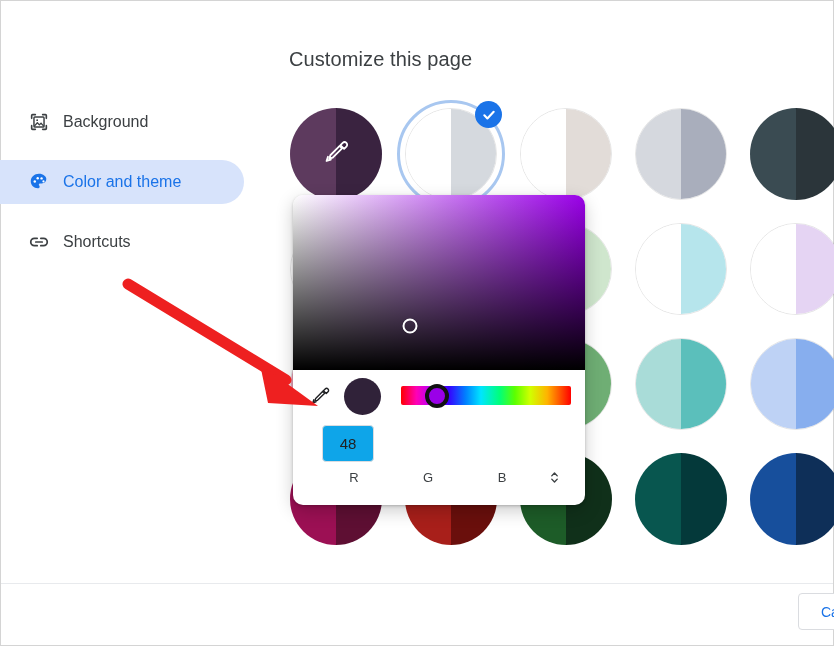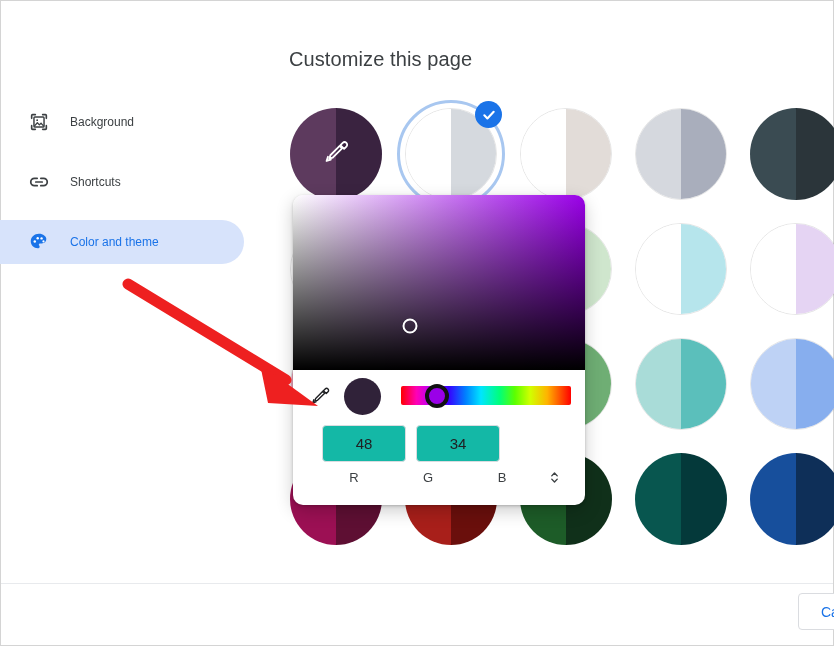--- a/index.html
+++ b/index.html
@@ -60,22 +60,22 @@
     margin-bottom: 16px;
     cursor: pointer;
   }
   .side-item .ico {
     width: 22px; height: 22px;
     display: flex; align-items: center; justify-content: center;
     flex: 0 0 22px;
     color: #3c4043;
   }
   .side-item .lbl {
-    margin-left: 20px;
-    font-size: 12px;
+    margin-left: 13px;
+    font-size: 16px;
     color: #3c4043;
     white-space: nowrap;
     text-align: right;
   }
   .side-item.active {
     background: #d7e3fb;
   }
   .side-item.active .lbl { color: #1a73e8; }
   .side-item.active .ico { color: #1a73e8; }
 
@@ -194,27 +194,27 @@
   .rgb-inputs {
     position: absolute;
     left: 0; top: 55px;
     width: 292px;
     display: flex;
     justify-content: flex-start;
     padding-left: 29px;
     gap: 10px;
   }
   .rgb-box {
-    width: 84px; height: 37px;
+    width: 52px; height: 37px;
     border: 1px solid #dadce0;
     border-radius: 4px;
     display: flex; align-items: center; justify-content: center;
     font-size: 15px;
     color: #202124;
-    background: #14b8a6;
+    background: #0ea5e9;
     cursor: text;
   }
   .rgb-labels {
     position: absolute;
     left: 0; top: 100px;
     width: 292px;
     padding-left: 29px;
     display: flex;
     gap: 10px;
     align-items: center;
@@ -286,44 +286,44 @@
           <path d="M20 16v3a1 1 0 0 1-1 1h-3"></path>
           <path d="M8 20H5a1 1 0 0 1-1-1v-3"></path>
           <rect x="6.5" y="6.5" width="11" height="11" rx="1" stroke-width="1.6"></rect>
           <circle cx="10" cy="10" r="1" fill="currentColor" stroke="none"></circle>
           <path d="M7.2 16.2l3-3.4 2.2 2.4 1.8-2 2.6 3" stroke-width="1.4"></path>
         </svg>
       </span>
       <span class="lbl">Background</span>
     </div>
 
-    <div class="side-item">
-      <span class="ico">
-        <svg width="22" height="22" viewBox="0 0 24 24" fill="none" stroke="currentColor" stroke-width="1.9" stroke-linecap="round">
-          <path d="M10 8H7a4 4 0 0 0 0 8h3"></path>
-          <path d="M14 8h3a4 4 0 0 1 0 8h-3"></path>
-          <path d="M8.5 12h7"></path>
-        </svg>
-      </span>
-      <span class="lbl">Shortcuts</span>
-    </div>
-
     <div class="side-item active">
       <span class="ico">
         <svg width="22" height="22" viewBox="0 0 24 24" fill="currentColor">
           <path d="M12 3c-5 0-9 3.6-9 8.2 0 4.3 3.4 7.6 7.7 7.6 1.3 0 2-.7 2-1.7 0-.5-.2-.9-.5-1.2-.3-.3-.4-.6-.4-1 0-.8.7-1.4 1.6-1.4h1.5c3 0 5.1-2 5.1-4.8C20 5.9 16.5 3 12 3z"></path>
           <circle cx="7.4" cy="11.4" r="1.35" fill="#ffffff"></circle>
           <circle cx="10.6" cy="7.9" r="1.35" fill="#ffffff"></circle>
           <circle cx="14.8" cy="8.1" r="1.3" fill="#ffffff"></circle>
           <circle cx="16.9" cy="11.4" r="1.2" fill="#ffffff"></circle>
         </svg>
       </span>
       <span class="lbl">Color and theme</span>
     </div>
 
+    <div class="side-item">
+      <span class="ico">
+        <svg width="22" height="22" viewBox="0 0 24 24" fill="none" stroke="currentColor" stroke-width="1.9" stroke-linecap="round">
+          <path d="M10 8H7a4 4 0 0 0 0 8h3"></path>
+          <path d="M14 8h3a4 4 0 0 1 0 8h-3"></path>
+          <path d="M8.5 12h7"></path>
+        </svg>
+      </span>
+      <span class="lbl">Shortcuts</span>
+    </div>
+
   </div>
 
   <div class="theme-grid" id="grid">
       <div class="theme-row">
         <div class="swatch" style="left: 0px; top: 10px;">
           <div class="half-l" style="background: rgb(93, 58, 94);"></div>
           <div class="half-r" style="background: rgb(58, 35, 64);"></div>
           <div class="eyedrop-on-swatch"><svg width="26" height="26" viewBox="0 0 24 24" fill="none" stroke="currentColor" stroke-width="1.7" stroke-linecap="round" stroke-linejoin="round">
               <path d="M18.2 3.6a2.4 2.4 0 0 1 3.4 3.4l-2.1 2.1-3.4-3.4 2.1-2.1z"></path>
               <path d="M15.4 6.4l2.2 2.2-8.6 8.6-3.2 1 1-3.2 8.6-8.6z"></path>
@@ -438,21 +438,20 @@
       </div>
 
       <div class="current-swatch" id="curSwatch" style="background: rgb(48, 34, 57);"></div>
 
       <div class="hue-slider" id="hueSlider">
         <div class="hue-thumb" id="hueThumb" style="left: 21%; background: rgb(154, 0, 232);"></div>
       </div>
 
       <div class="rgb-inputs" id="rgbInputs">
           <div class="rgb-box">48</div>
-          <div class="rgb-box">34</div>
         </div>
 
       <div class="rgb-labels" id="rgbLabels">
           <div class="rgb-label">R</div>
           <div class="rgb-label">G</div>
           <div class="rgb-label">B</div>
           <div class="fmt-toggle">
             <svg width="11" height="15" viewBox="0 0 12 16" fill="none" stroke="currentColor" stroke-width="1.5" stroke-linecap="round" stroke-linejoin="round">
               <path d="M3 6.2L6 3l3 3.2"></path>
               <path d="M3 9.8L6 13l3-3.2"></path>

